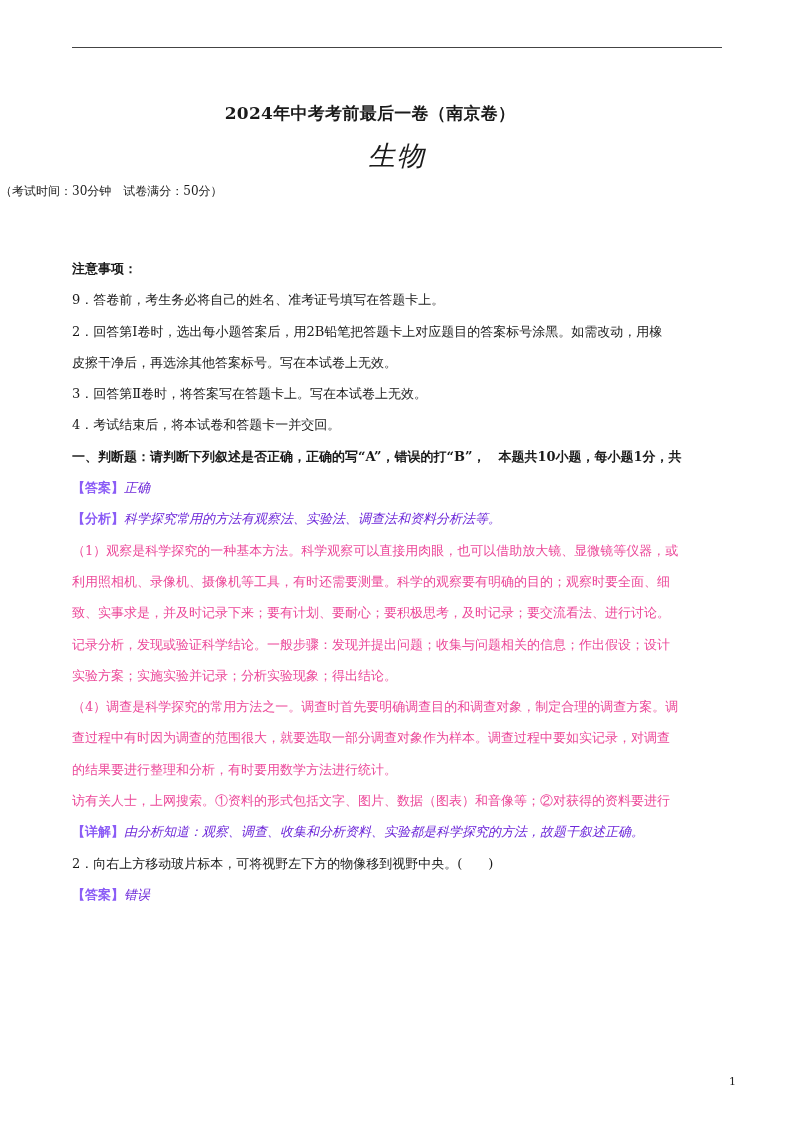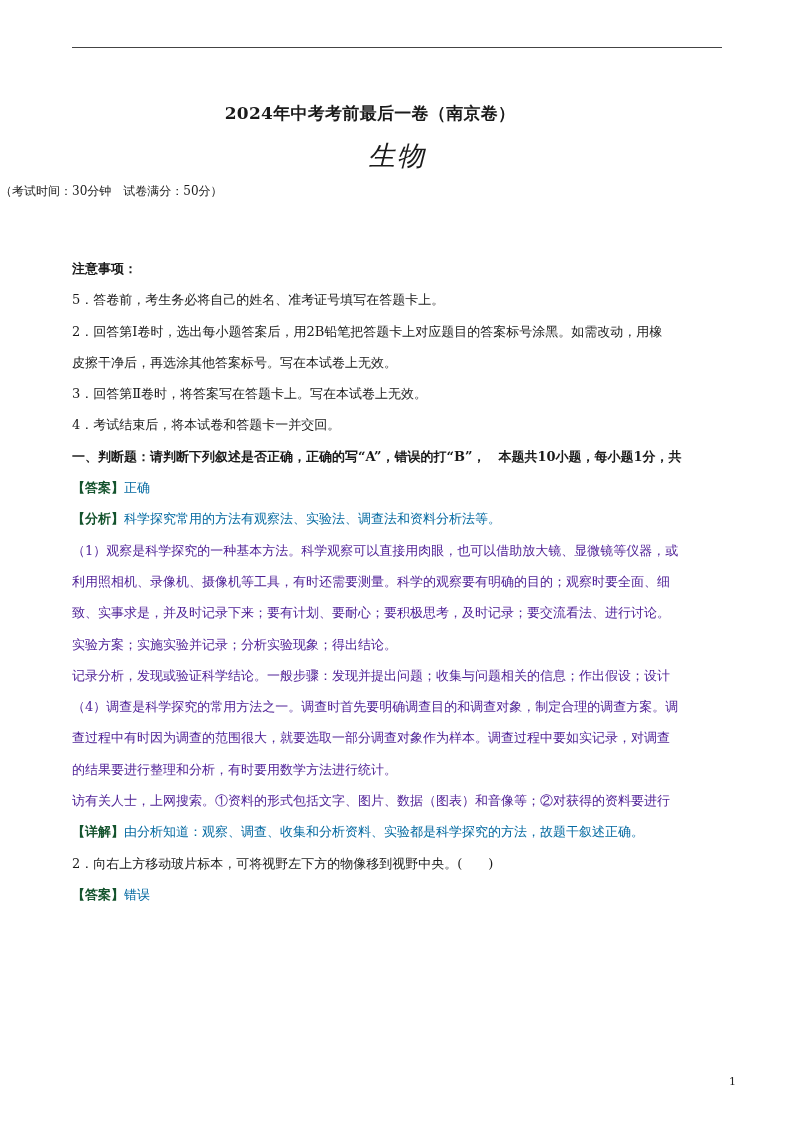--- a/index.html
+++ b/index.html
@@ -7,55 +7,55 @@
          font-family:"DejaVu Serif","Liberation Serif",serif; color:#1a1a1a; }
   .top-rule { position:absolute; left:72px; top:47px; width:650px; height:0; border-top:1.5px solid #444; }
   .title { position:absolute; left:0; width:740px; top:102px; text-align:center;
            font-size:17px; font-weight:bold; letter-spacing:0.3px; }
   .subject { position:absolute; left:0; width:794px; top:138px; text-align:center;
              font-size:27px; font-family:"DejaVu Sans","Liberation Sans",sans-serif; letter-spacing:2px;font-style:italic; }
   .exam-info { position:absolute; left:0; width:794px; top:183px; text-align:left; font-size:12px; }
   .content { position:absolute; left:72px; top:229px; width:652px;margin-top:24px; }
   .line { font-size:13px; line-height:31.3px; white-space:nowrap; }
   .bold { font-weight:bold; }
-  .red { color:#4c1d95; }
-  .tag { color:#14532d; font-weight:bold; }
-  .tagtext { color:#0369a1; }
+  .red { color:#ec4899; }
+  .tag { color:#8b5cf6; font-weight:bold; }
+  .tagtext { color:#6d28d9;font-style:italic; }
   .page-number { position:absolute; left:729px; top:1075px; font-size:11px; color:#222; }
 </style>
 </head>
 <body>
 
 <div class="top-rule"></div>
 
 <div class="title">2024年中考考前最后一卷（南京卷）</div>
 <div class="subject">生物</div>
 <div class="exam-info">（考试时间：30分钟　试卷满分：50分）</div>
 
 <div class="content">
   <div class="line bold">注意事项：</div>
-  <div class="line">5．答卷前，考生务必将自己的姓名、准考证号填写在答题卡上。</div>
+  <div class="line">9．答卷前，考生务必将自己的姓名、准考证号填写在答题卡上。</div>
   <div class="line">2．回答第Ⅰ卷时，选出每小题答案后，用2B铅笔把答题卡上对应题目的答案标号涂黑。如需改动，用橡</div>
   <div class="line">皮擦干净后，再选涂其他答案标号。写在本试卷上无效。</div>
   <div class="line">3．回答第Ⅱ卷时，将答案写在答题卡上。写在本试卷上无效。</div>
   <div class="line">4．考试结束后，将本试卷和答题卡一并交回。</div>
 
   <div class="line bold">一、判断题：请判断下列叙述是否正确，正确的写“A”，错误的打“B”，　本题共10小题，每小题1分，共</div>
 
   <div class="line">
     <span class="tag">【答案】</span><span class="tagtext">正确</span>
   </div>
   <div class="line">
     <span class="tag">【分析】</span><span class="tagtext">科学探究常用的方法有观察法、实验法、调查法和资料分析法等。</span>
   </div>
   <div class="line red">（1）观察是科学探究的一种基本方法。科学观察可以直接用肉眼，也可以借助放大镜、显微镜等仪器，或</div>
   <div class="line red">利用照相机、录像机、摄像机等工具，有时还需要测量。科学的观察要有明确的目的；观察时要全面、细</div>
   <div class="line red">致、实事求是，并及时记录下来；要有计划、要耐心；要积极思考，及时记录；要交流看法、进行讨论。</div>
+  <div class="line red">记录分析，发现或验证科学结论。一般步骤：发现并提出问题；收集与问题相关的信息；作出假设；设计</div>
   <div class="line red">实验方案；实施实验并记录；分析实验现象；得出结论。</div>
-  <div class="line red">记录分析，发现或验证科学结论。一般步骤：发现并提出问题；收集与问题相关的信息；作出假设；设计</div>
   <div class="line red">（4）调查是科学探究的常用方法之一。调查时首先要明确调查目的和调查对象，制定合理的调查方案。调</div>
   <div class="line red">查过程中有时因为调查的范围很大，就要选取一部分调查对象作为样本。调查过程中要如实记录，对调查</div>
   <div class="line red">的结果要进行整理和分析，有时要用数学方法进行统计。</div>
   <div class="line red">访有关人士，上网搜索。①资料的形式包括文字、图片、数据（图表）和音像等；②对获得的资料要进行</div>
   <div class="line">
     <span class="tag">【详解】</span><span class="tagtext">由分析知道：观察、调查、收集和分析资料、实验都是科学探究的方法，故题干叙述正确。</span>
   </div>
 
   <div class="line">2．向右上方移动玻片标本，可将视野左下方的物像移到视野中央。(　　)</div>
   <div class="line">

